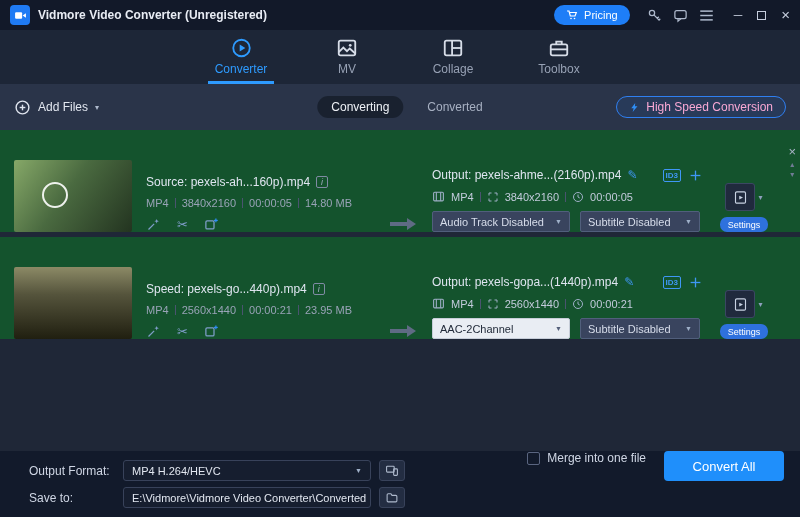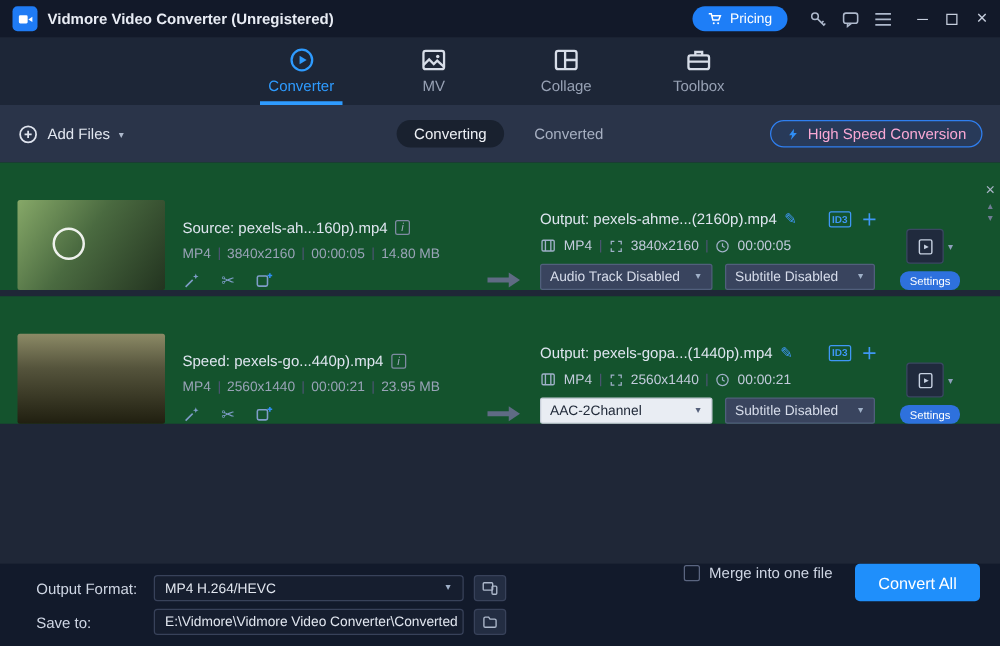--- a/index.html
+++ b/index.html
@@ -79,21 +79,21 @@
   .footer{flex:0 0 66px;background:#121a2b;display:flex;align-items:center;padding:0 29px;position:relative}
   .fcol{display:flex;flex-direction:column;gap:6px}
   .frow{display:flex;align-items:center;gap:8px}
   .flabel{font-size:12px;color:#cfd6e4;width:86px;white-space:nowrap}
   .fselect{width:248px;height:21px;background:#161e2f;border:1px solid #38425a;border-radius:3px;display:flex;align-items:center;justify-content:space-between;padding:0 8px;font-size:11px;color:#e2e7f0;cursor:pointer;white-space:nowrap;overflow:hidden}
   .fselect .caret{font-size:7px;color:#9fb0c8;margin-left:6px}
   .ficon-btn{width:26px;height:21px;background:#232d42;border:1px solid #38425a;border-radius:3px;display:flex;align-items:center;justify-content:center;color:#aeb9cc;cursor:pointer}
   .fright{position:absolute;right:16px;top:0;height:100%;display:flex;align-items:flex-start;gap:18px}
   .merge{display:flex;align-items:center;gap:7px;font-size:12px;color:#cfd6e4}
   .checkbox{width:13px;height:13px;border:1px solid #5a6580;border-radius:2px;background:transparent;cursor:pointer;flex:0 0 13px}
-  .convert-all{width:100px;height:30px;background:#1f8ffb;border-radius:4px;color:#fff;font-size:13px;display:flex;align-items:center;justify-content:center;cursor:pointer}
+  .convert-all{width:120px;height:30px;background:#1f8ffb;border-radius:4px;color:#fff;font-size:13px;display:flex;align-items:center;justify-content:center;cursor:pointer}
 </style>
 </head>
 <body>
 
 <div class="app">
 
   <div class="titlebar">
     <div class="app-icon">
       <svg width="13" height="13" viewBox="0 0 24 24">
           <rect x="2" y="6" width="13" height="12" rx="2" fill="#fff"></rect>

